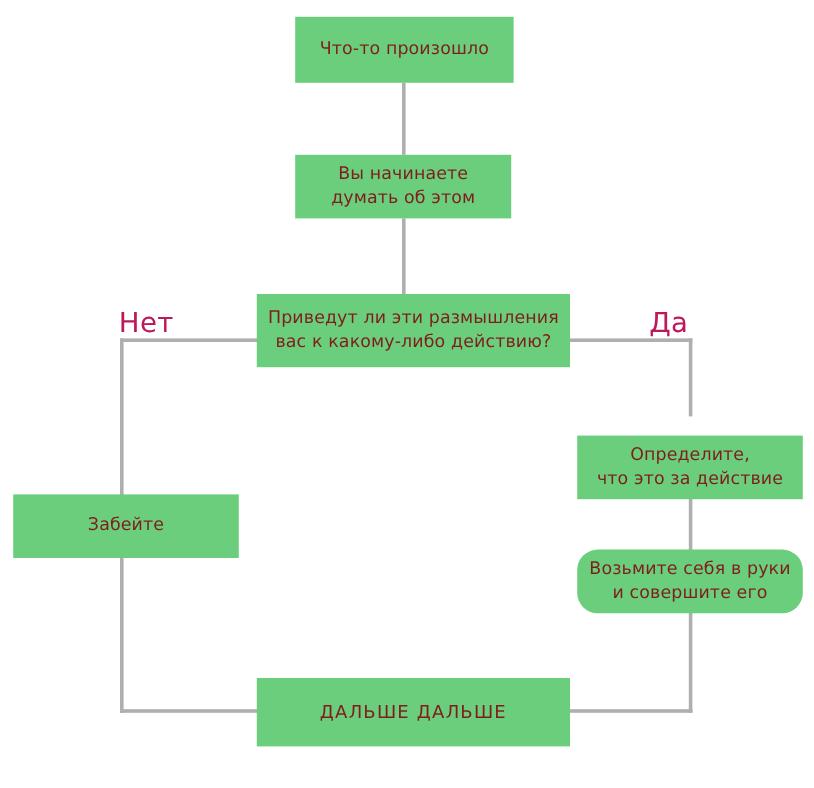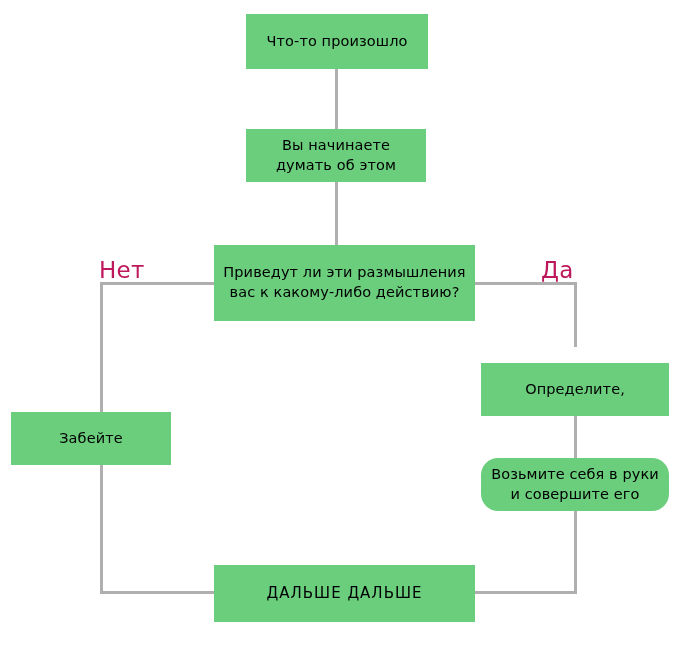--- a/index.html
+++ b/index.html
@@ -15,21 +15,21 @@
   }
   #flowchart {
     position: relative;
     width: 678px;
     height: 657px;
     background: #ffffff;
   }
   .node {
     position: absolute;
     background: #6ACE7C;
-    color: #000000;
+    color: #7f1d1d;
     display: flex;
     align-items: center;
     justify-content: center;
     text-align: center;
     font-size: 14.5px;
     line-height: 1.35;
     letter-spacing: 0.1px;
     box-sizing: border-box;
     padding: 4px 8px;
     z-index: 3;
@@ -51,22 +51,22 @@
     position: absolute;
     background: #AFAFAF;
     z-index: 1;
   }
   .conn.v { width: 3px; }
   .conn.h { height: 3px; }
 
   
   #node-start      { left: 246px; top: 14px;  width: 182px; height: 55px; }
   #node-thinking   { left: 246px; top: 129px; width: 180px; height: 53px; }
-  #node-decision   { left: 214px; top: 245px; width: 261px; height: 76px; }
-  #node-forget     { left: 11px;  top: 412px; width: 160px; height: 53px; }
+  #node-decision   { left: 214px; top: 245px; width: 261px; height: 61px; }
+  #node-forget     { left: 11px;  top: 412px; width: 188px; height: 53px; }
   #node-define     { left: 481px; top: 363px; width: 188px; height: 53px; }
   #node-act        { left: 481px; top: 458px; width: 188px; height: 53px; border-radius: 17px; }
   #node-live-on    { left: 214px; top: 565px; width: 261px; height: 57px; }
 
   
   #label-no  { left: 99px;  top: 233px; }
   #label-yes { left: 541px; top: 233px; }
 
   
   #conn-start-thinking   { left: 335px; top: 69px;  height: 60px; }
@@ -123,20 +123,21 @@
     </span>
   </div>
 
   <div class="node" id="node-forget">
     <span>Забейте</span>
   </div>
 
   <div class="node" id="node-define">
     <span>
       <span>Определите,</span><br>
+      <span>что это за действие</span>
     </span>
   </div>
 
   <div class="node" id="node-act">
     <span>
       <span>Возьмите себя в руки</span><br>
       <span>и совершите его</span>
     </span>
   </div>
 

